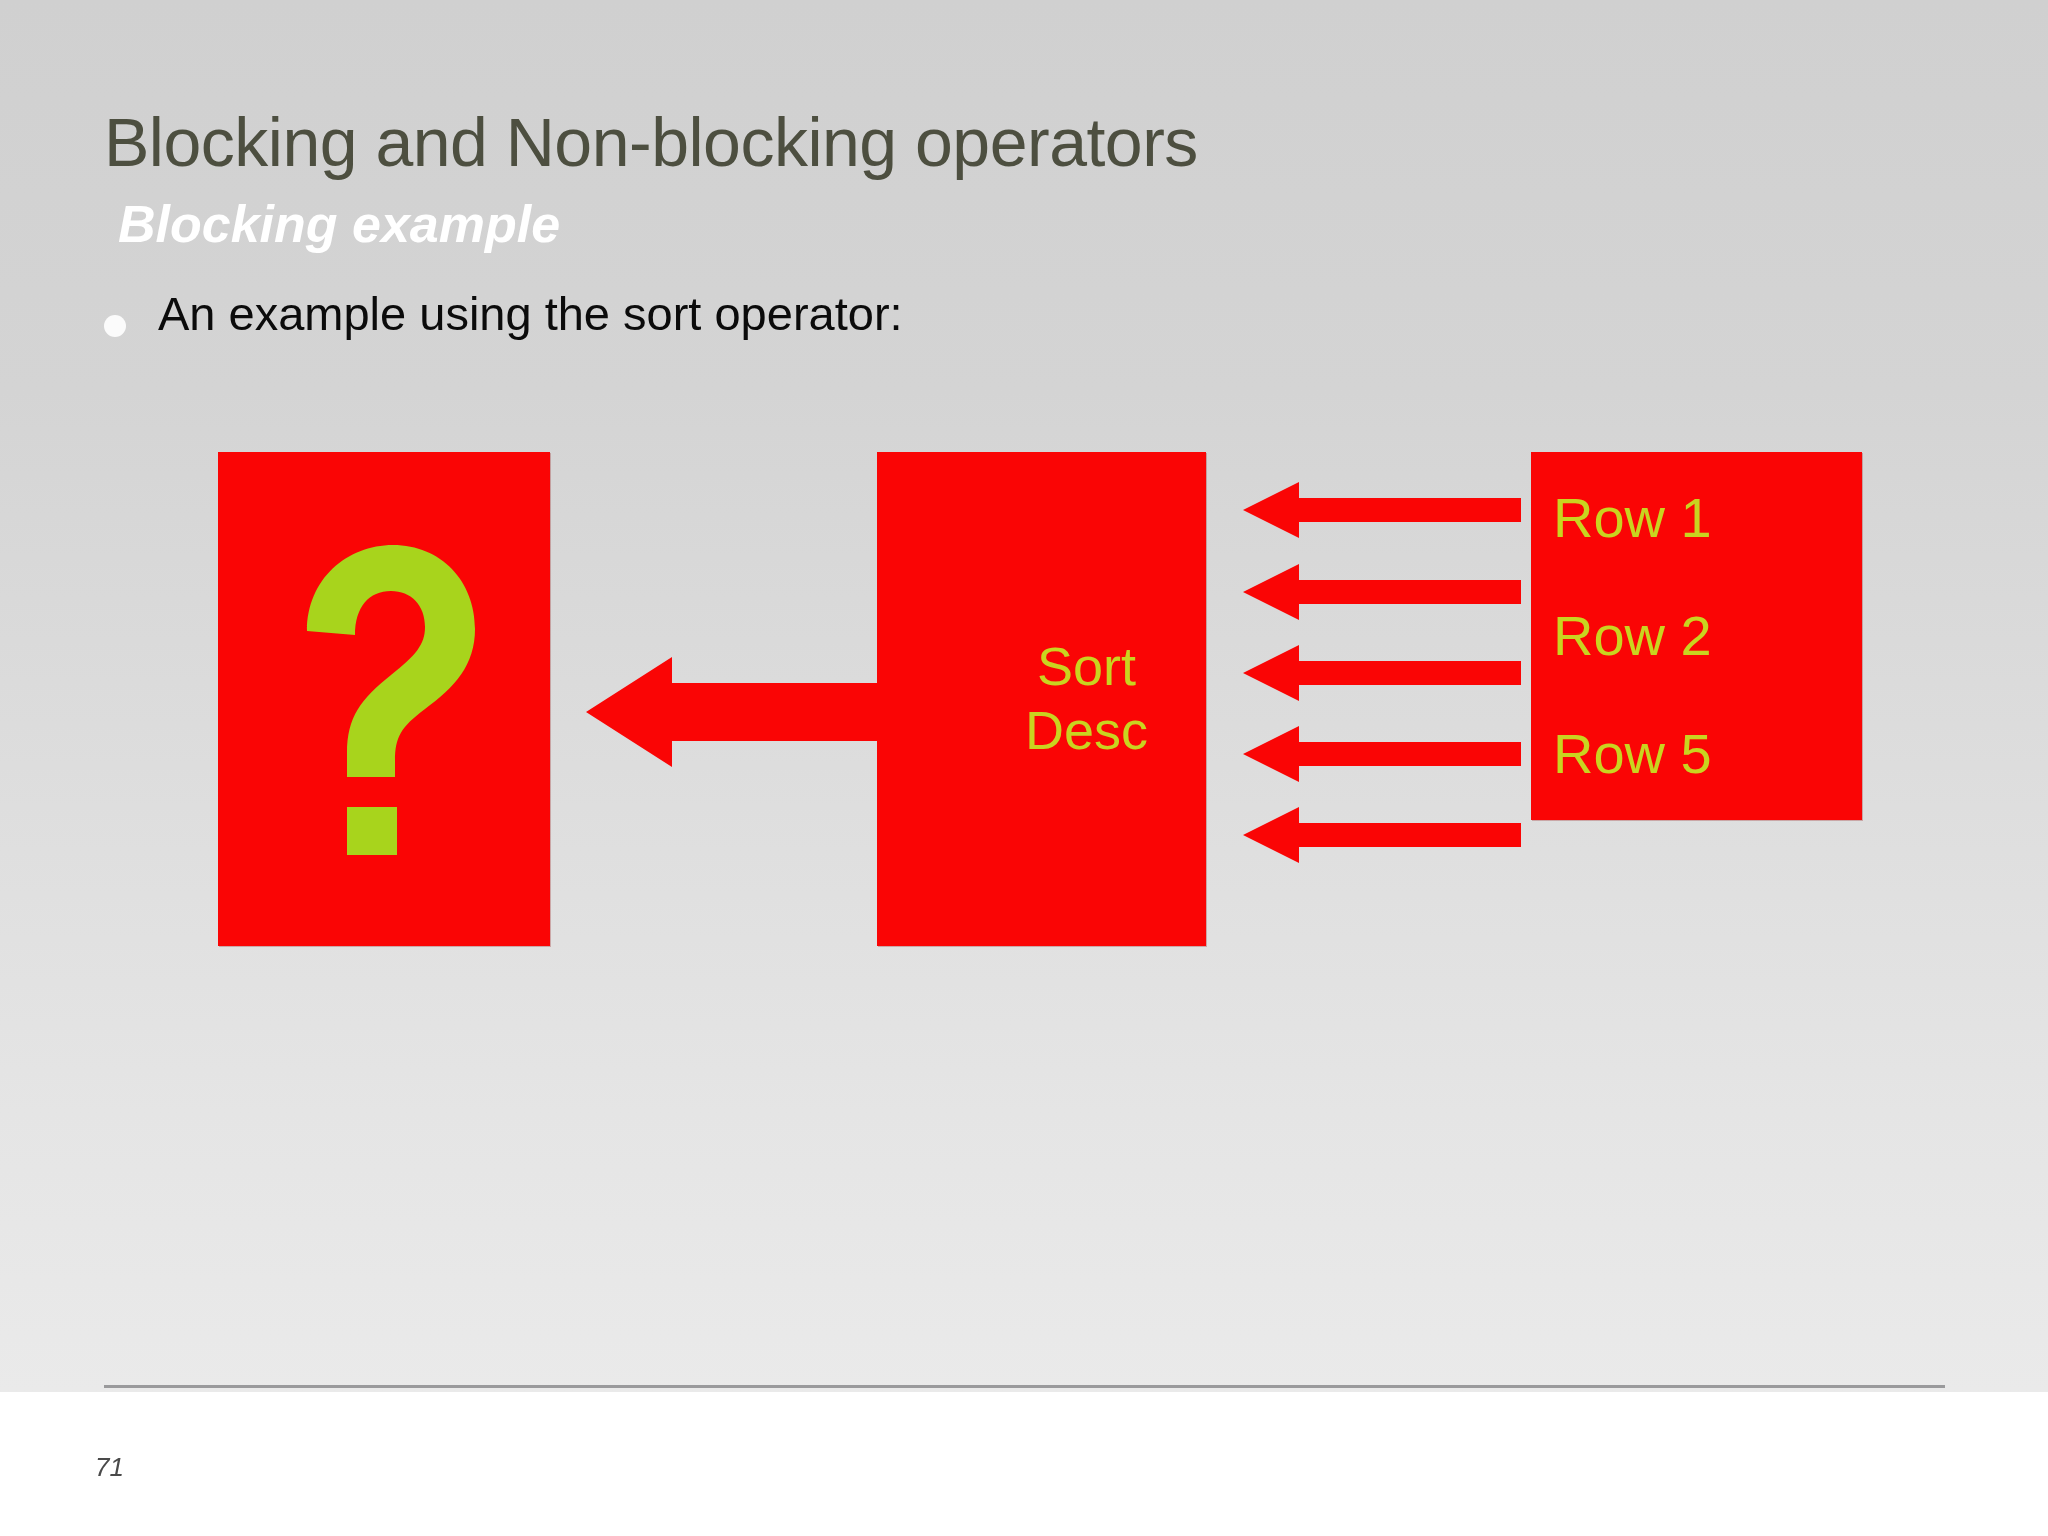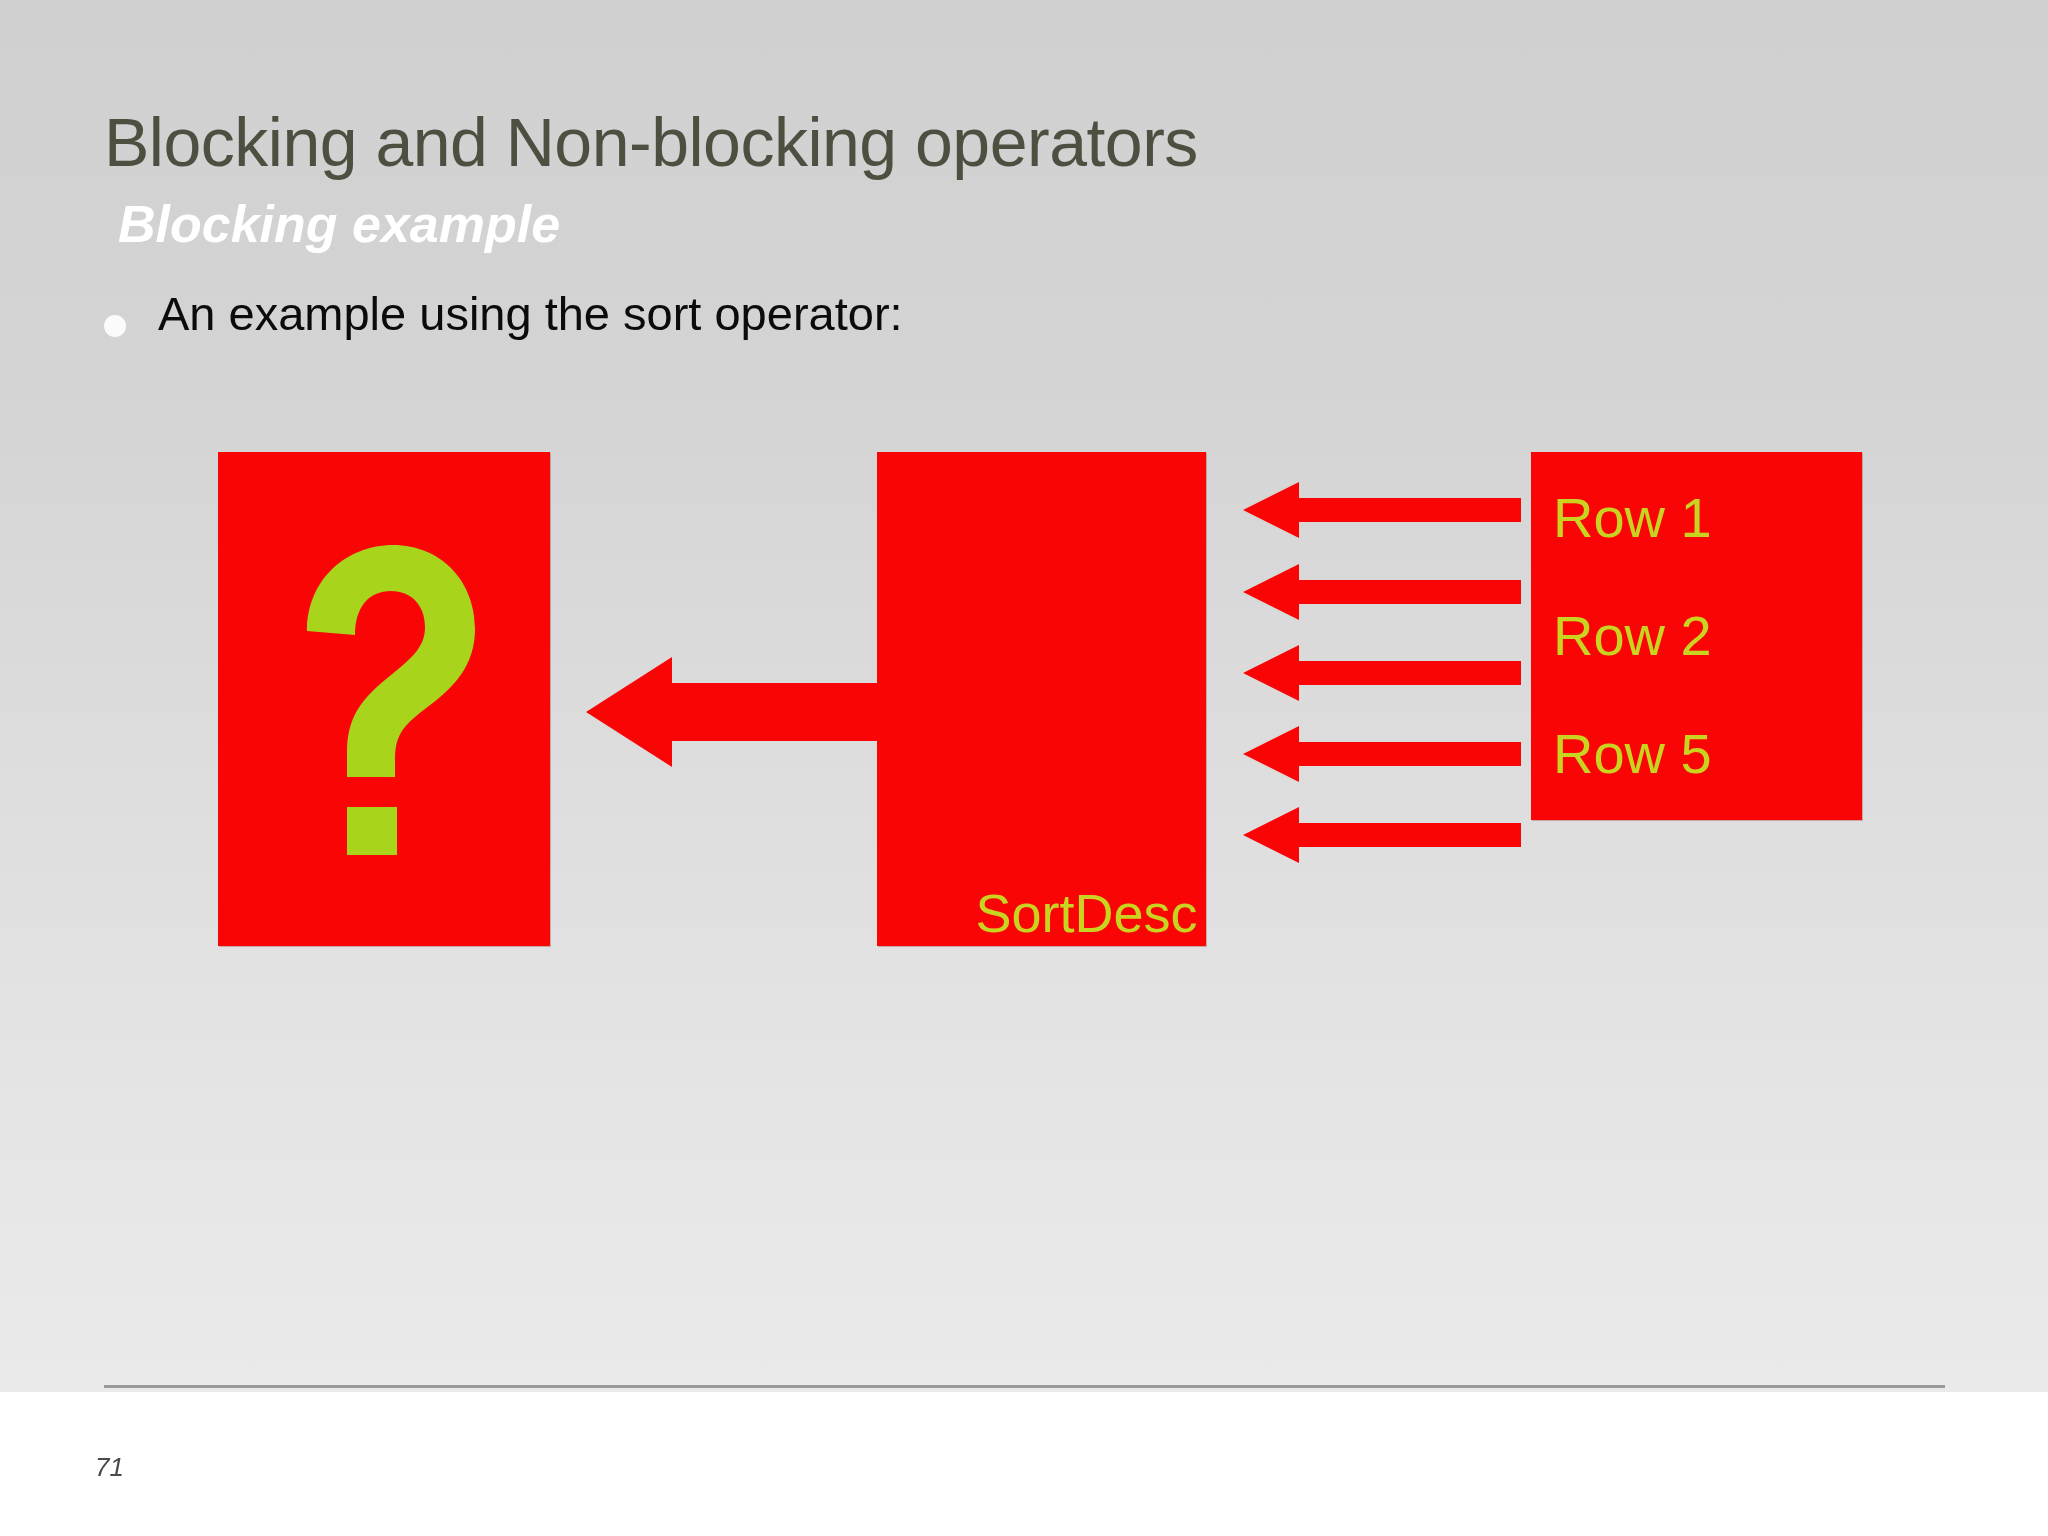--- a/index.html
+++ b/index.html
@@ -125,22 +125,22 @@
   }
   .question-glyph svg { display: block; }
 
   .sort-label {
     position: absolute;
     left: 0;
     top: 0;
     width: 100%;
     height: 100%;
     display: flex;
-    flex-direction: row;
-    align-items: flex-end;
+    flex-direction: column;
+    align-items: center;
     justify-content: center;
     padding-left: 90px;
     box-sizing: border-box;
     color: #c9d420;
     font-size: 54px;
     line-height: 1.18;
   }
 
   .rows-list {
     position: absolute;

